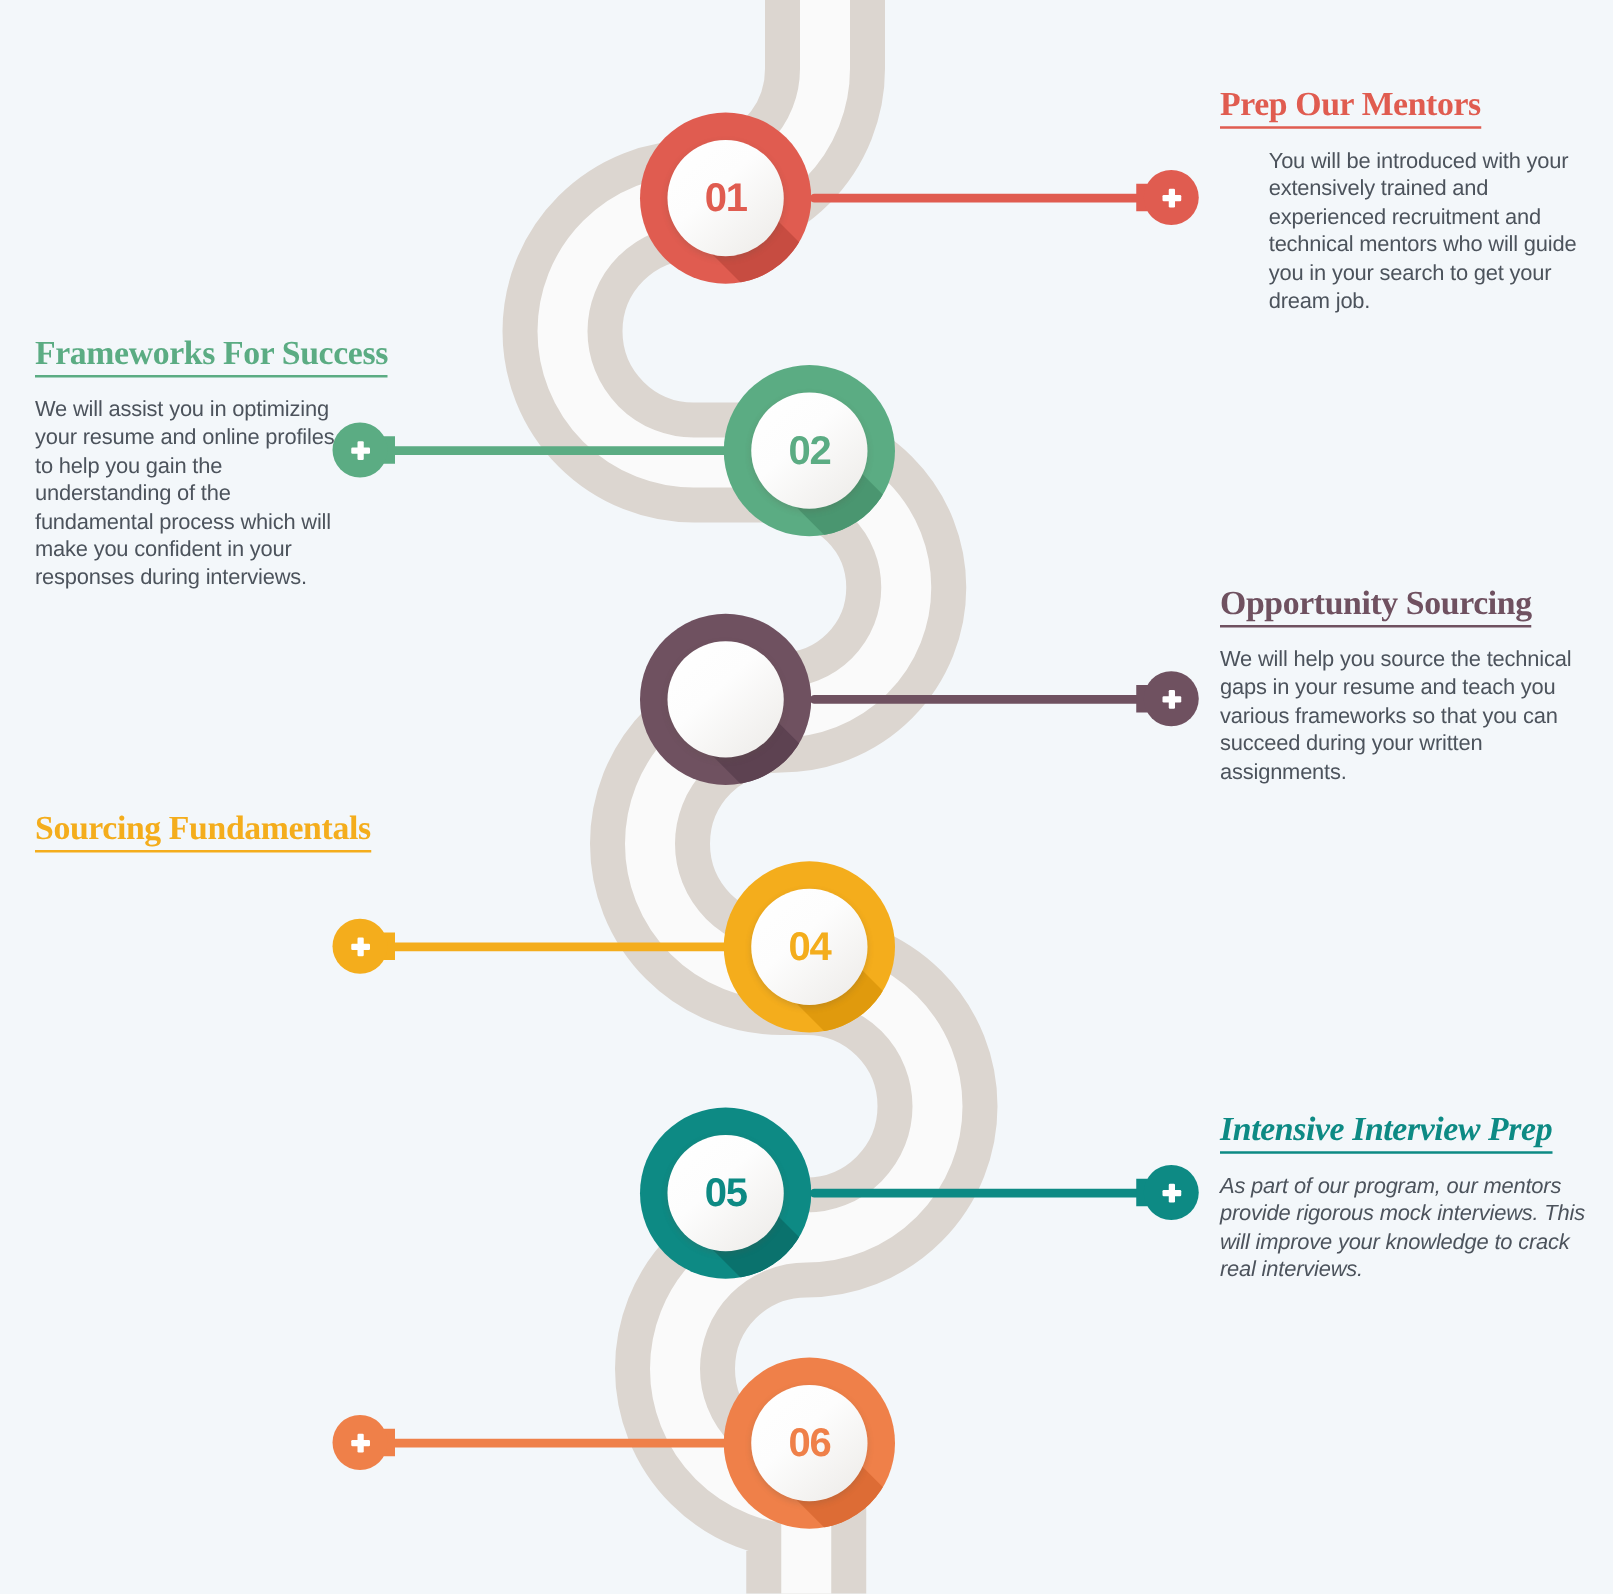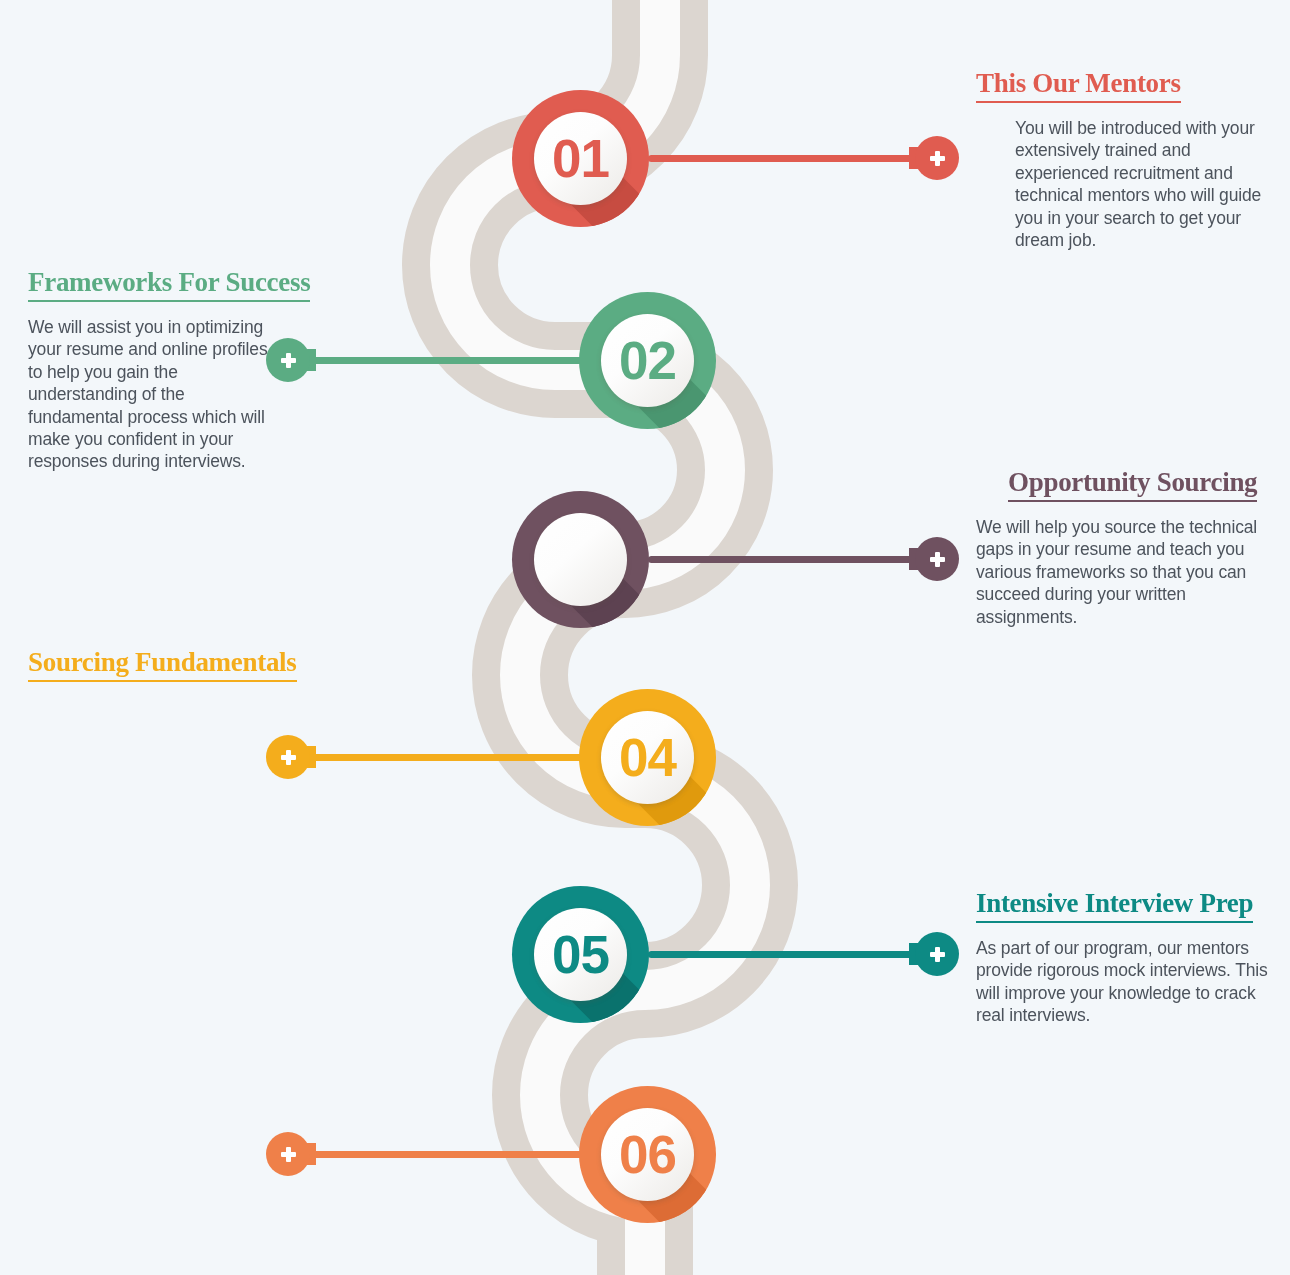--- a/index.html
+++ b/index.html
@@ -116,21 +116,21 @@
     box-shadow:0 2px 5px rgba(90,80,70,0.22);
   }
   .medallion .num {
     position:absolute;
     left:22px; top:22px;
     width:93px; height:93px;
     line-height:93px;
     text-align:center;
     font-family:"Liberation Sans", sans-serif;
     font-weight:bold;
-    font-size:53px;
+    font-size:32px;
     letter-spacing:-1px;
   }
 </style>
 </head>
 <body style="background: rgb(243, 247, 250);">
 
 <div id="stage" style="background: rgb(243, 247, 250);">
 
   <svg id="ribbon" viewBox="0 0 1290 1275" width="1290" height="1275">
     <defs>
@@ -169,21 +169,21 @@
     <div class="medallion" style="left:512px; top:90px;">
       <div class="ring" style="background: rgb(224, 92, 80);"></div>
       <div class="longshadow">
           <i style="background: rgb(199, 76, 65);"></i>
         </div>
       <div class="disc"></div>
       <div class="num" style="color: rgb(224, 92, 80);">01</div>
     </div>
 
     <div class="step-text right" style="left:976px; top:66px; width:310px;">
-      <div class="step-title" style="color: rgb(224, 92, 80);">This Our Mentors</div>
+      <div class="step-title" style="color: rgb(224, 92, 80);">Prep Our Mentors</div>
       <div class="step-body" style="color: rgb(76, 83, 92); margin-left: 39px;">You will be introduced with your extensively trained and experienced recruitment and technical mentors who will guide you in your search to get your dream job.</div>
     </div>
   </div>
 
   <div class="step">
     <div class="connector" style="left: 300px; top: 357px; width: 290px; background: rgb(91, 172, 131);"></div>
 
     <div class="plus-node tail-right" style="left:266px; top:338px;">
       <div class="tail" style="background: rgb(91, 172, 131);"></div>
       <div class="bulb" style="background: rgb(91, 172, 131);"></div>
@@ -216,21 +216,21 @@
 
     <div class="medallion" style="left:512px; top:491px;">
       <div class="ring" style="background: rgb(111, 81, 96);"></div>
       <div class="longshadow">
           <i style="background: rgb(93, 66, 81);"></i>
         </div>
       <div class="disc"></div>
     </div>
 
     <div class="step-text right" style="left:976px; top:465px; width:310px;">
-      <div class="step-title" style="color: rgb(111, 81, 96); margin-left: 32px;">Opportunity Sourcing</div>
+      <div class="step-title" style="color: rgb(111, 81, 96);">Opportunity Sourcing</div>
       <div class="step-body" style="color: rgb(76, 83, 92);">We will help you source the technical gaps in your resume and teach you various frameworks so that you can succeed during your written assignments.</div>
     </div>
   </div>
 
   <div class="step">
     <div class="connector" style="left: 300px; top: 754px; width: 290px; background: rgb(244, 173, 28);"></div>
 
     <div class="plus-node tail-right" style="left:266px; top:735px;">
       <div class="tail" style="background: rgb(244, 173, 28);"></div>
       <div class="bulb" style="background: rgb(244, 173, 28);"></div>
@@ -262,21 +262,21 @@
 
     <div class="medallion" style="left:512px; top:886px;">
       <div class="ring" style="background: rgb(13, 138, 132);"></div>
       <div class="longshadow">
           <i style="background: rgb(10, 114, 109);"></i>
         </div>
       <div class="disc"></div>
       <div class="num" style="color: rgb(13, 138, 132);">05</div>
     </div>
 
-    <div class="step-text right" style="left:976px; top:886px; width:310px;">
+    <div class="step-text right" style="left:976px; top:886px; width:310px;font-style:italic;">
       <div class="step-title" style="color: rgb(13, 138, 132);">Intensive Interview Prep</div>
       <div class="step-body" style="color: rgb(76, 83, 92);">As part of our program, our mentors provide rigorous mock interviews. This will improve your knowledge to crack real interviews.</div>
     </div>
   </div>
 
   <div class="step">
     <div class="connector" style="left: 300px; top: 1151px; width: 290px; background: rgb(239, 128, 73);"></div>
 
     <div class="plus-node tail-right" style="left:266px; top:1132px;">
       <div class="tail" style="background: rgb(239, 128, 73);"></div>

